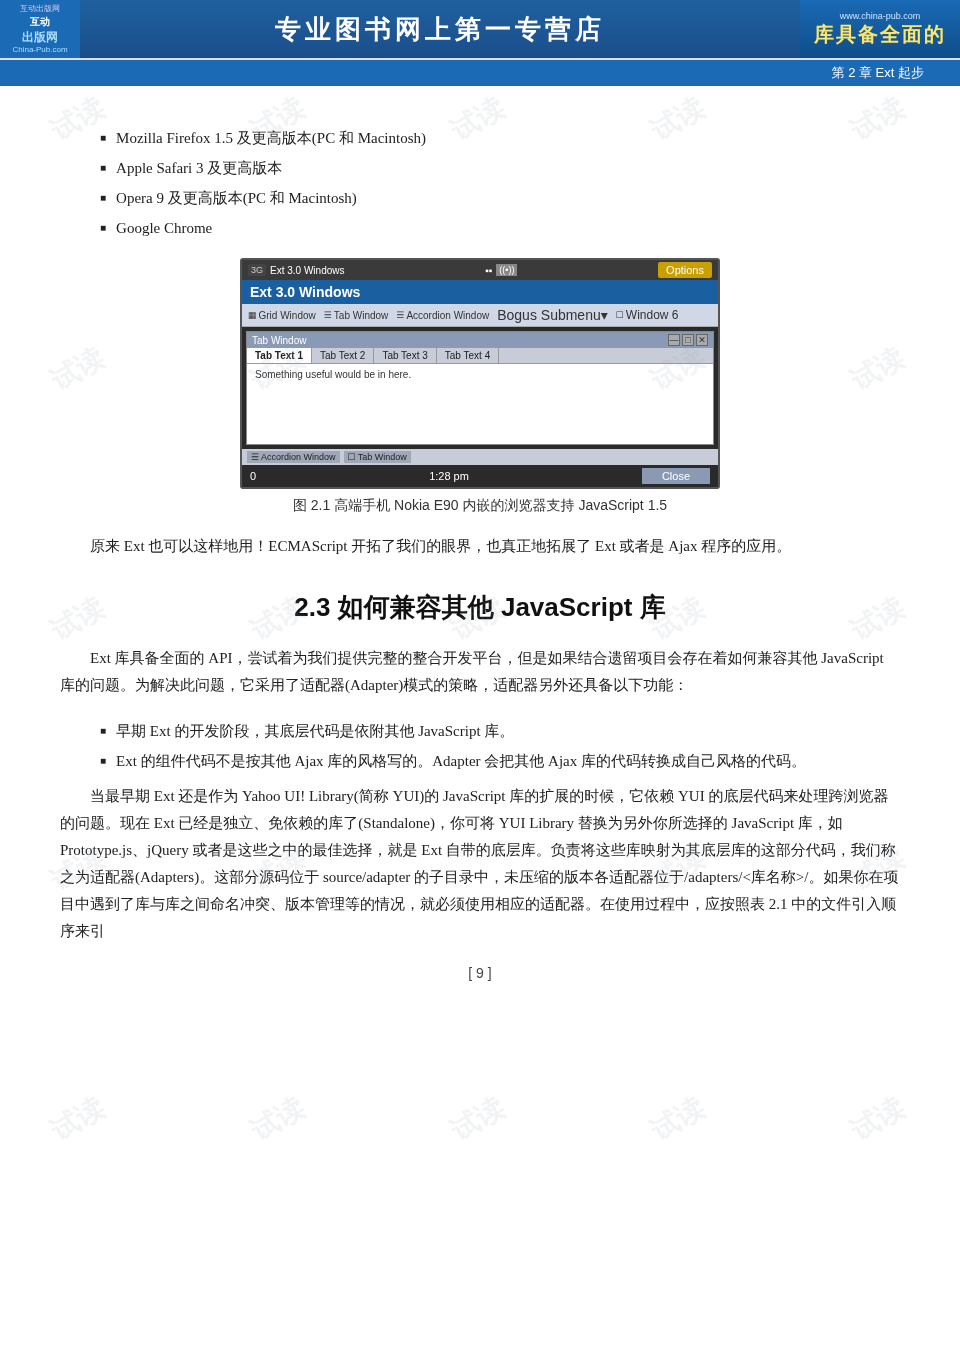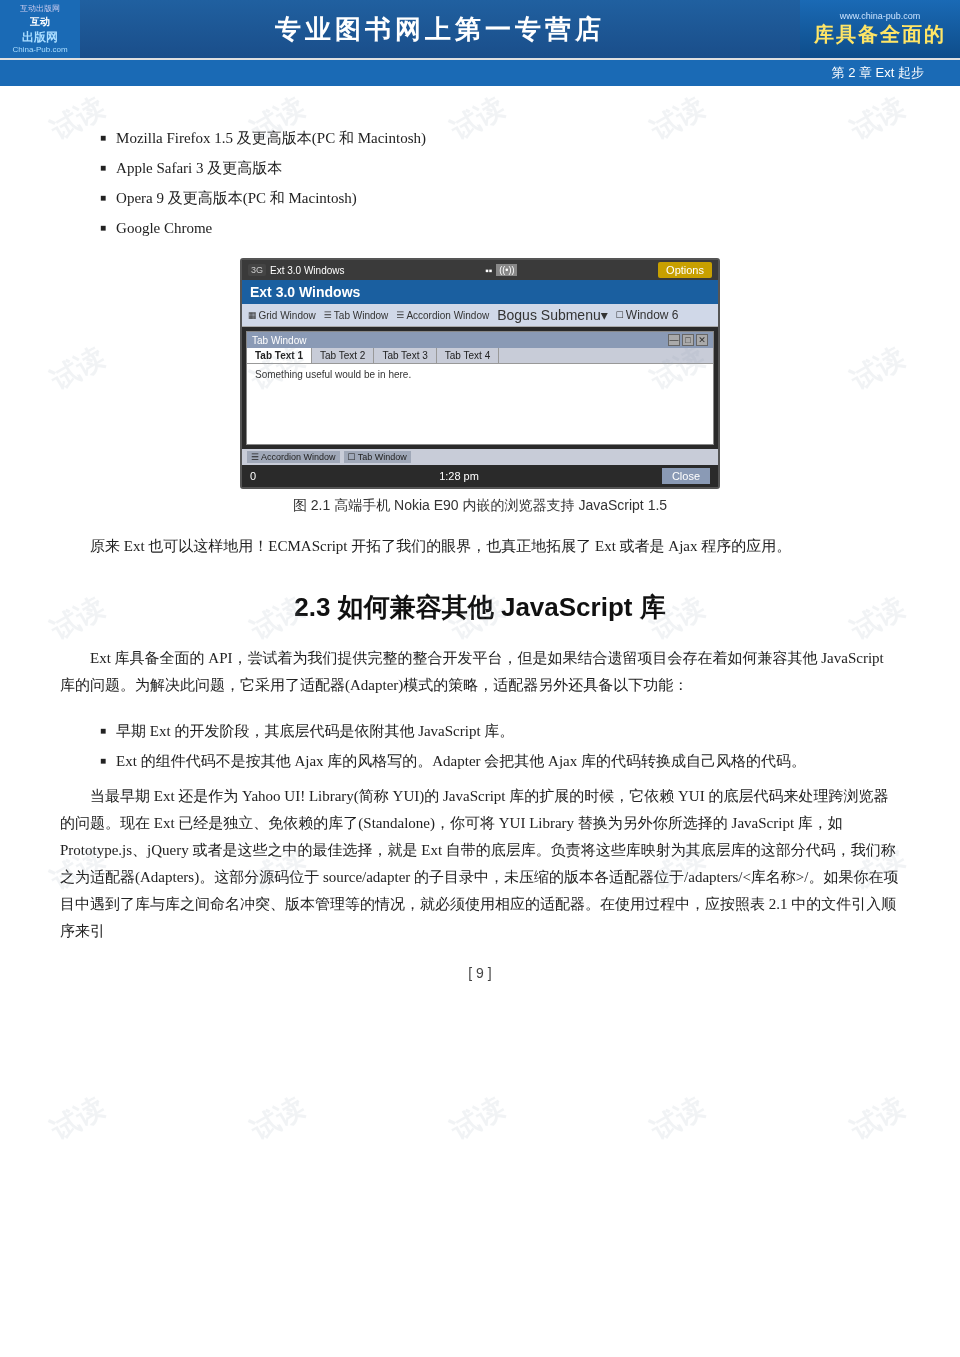--- a/index.html
+++ b/index.html
@@ -299,21 +299,21 @@
       font-size: 11px;
       padding: 3px 8px;
       display: flex;
       justify-content: space-between;
       align-items: center;
     }
     .phone-close-btn {
       background: #8a9ab5;
       color: #fff;
       font-size: 11px;
-      padding: 2px 10px;
+      padding: 2px 20px;
     }
 
     
     .section-heading {
       text-align: center;
       font-size: 26px;
       font-family: "Microsoft YaHei", "微软雅黑", sans-serif;
       font-weight: bold;
       margin: 30px 0 20px 0;
       color: #111;

